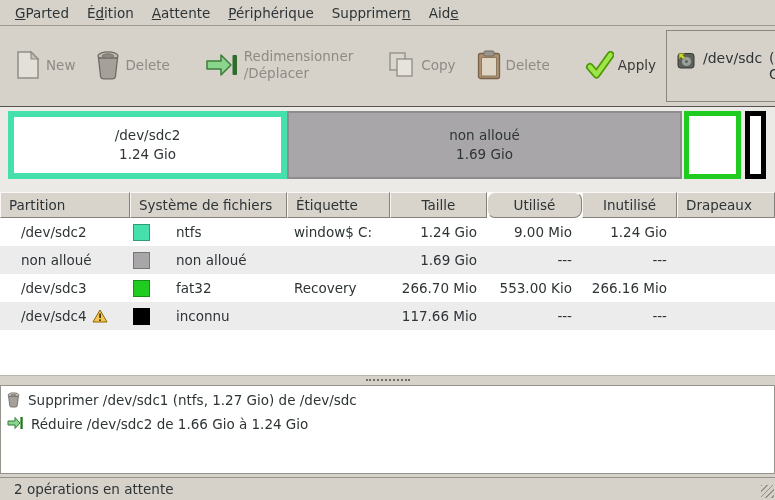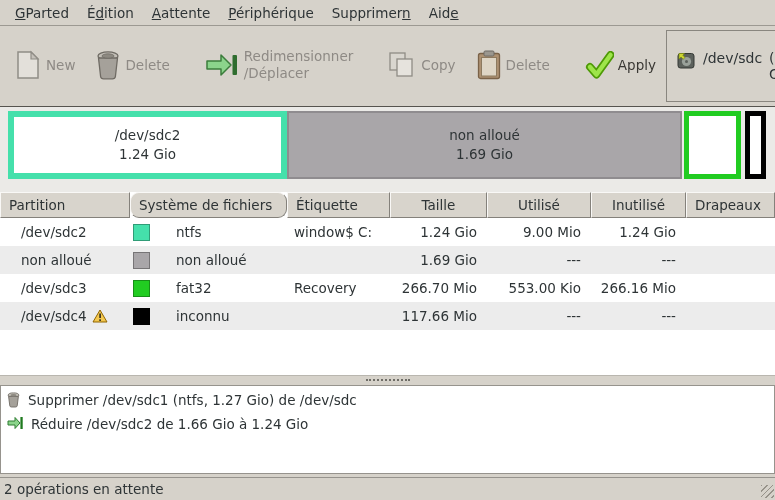--- a/index.html
+++ b/index.html
@@ -49,22 +49,22 @@
   .vb-sdc3    { width:57px;  border:5px solid; background:#fff; margin-left:2px; }
   .vb-sdc4    { width:21px;  border:5px solid; background:#fff; margin-left:4px; }
 
   
   .ptable { background:#fff; flex:0 0 auto; }
   .thead { display:flex; height:26px; }
   .th { background:#d8d4cc; border-top:1px solid #f9f8f6; border-left:1px solid #f9f8f6;
         border-right:1px solid #84817b; border-bottom:1px solid #84817b;
         display:flex; align-items:center; padding:0 8px; white-space:nowrap; overflow:hidden; }
   .th.center { justify-content:center; }
-  .w-partition { width:130px; } .w-fs { width:157px;border-radius:9px; } .w-label { width:103px;text-align:center; }
-  .w-size { width:97px; } .w-used { width:104px; } .w-unused { width:95px; }
+  .w-partition { width:130px; } .w-fs { width:157px; } .w-label { width:103px;text-align:center; }
+  .w-size { width:97px; } .w-used { width:95px;border-radius:8px; } .w-unused { width:95px; }
   .w-flags { flex:1; }
   .trow { display:flex; height:28px; align-items:center; background:#fff; }
   .trow.alt { background:#ececec; }
   .cell-partition { width:130px; padding-left:21px; display:flex; align-items:center; gap:5px; white-space:nowrap; }
   .cell-fs { width:157px; display:flex; align-items:center; }
   .fs-swatch { width:17px; height:17px; margin-left:3px; border:1px solid rgba(0,0,0,.3); flex:0 0 auto; }
   .fs-name { margin-left:26px; white-space:nowrap; }
   .cell-label { width:103px; padding-left:7px; white-space:nowrap; }
   .num { text-align:right; padding-right:10px; white-space:nowrap; }
   .cell-flags { flex:1; }
@@ -76,21 +76,21 @@
 
   
   .opspanel { height:89px; background:#fff; border:1px solid #96938d; flex:0 0 auto; }
   .oprow { display:flex; align-items:flex-start; gap:8px; padding:6px 6px 2px; }
   .oprow svg { flex:0 0 auto; }
 
   .statusgap { height:3px; }
 
   
   .statusbar { height:23px; background:#d6d2ca; border-top:1px solid #96938d;
-               display:flex; align-items:center; padding-left:4px; position:relative;
+               display:flex; align-items:center; padding-left:14px; position:relative;
                flex:0 0 auto; }
   .grip { position:absolute; right:1px; bottom:2px; width:13px; height:13px;
           background:repeating-linear-gradient(135deg,#97938a 0 1px,rgba(0,0,0,0) 1px 4px); }
 </style>
 </head>
 <body>
 
 <div class="window">
 
   <div class="menubar">

